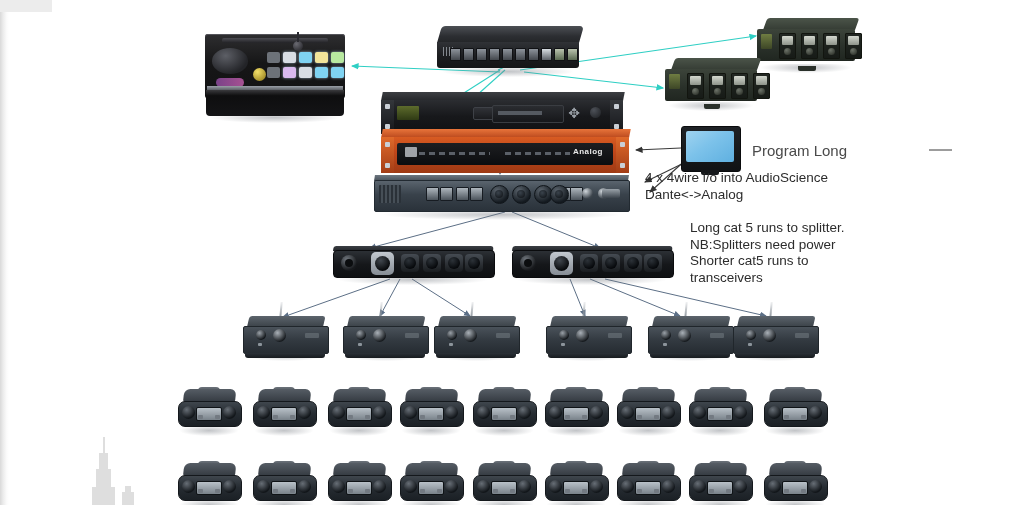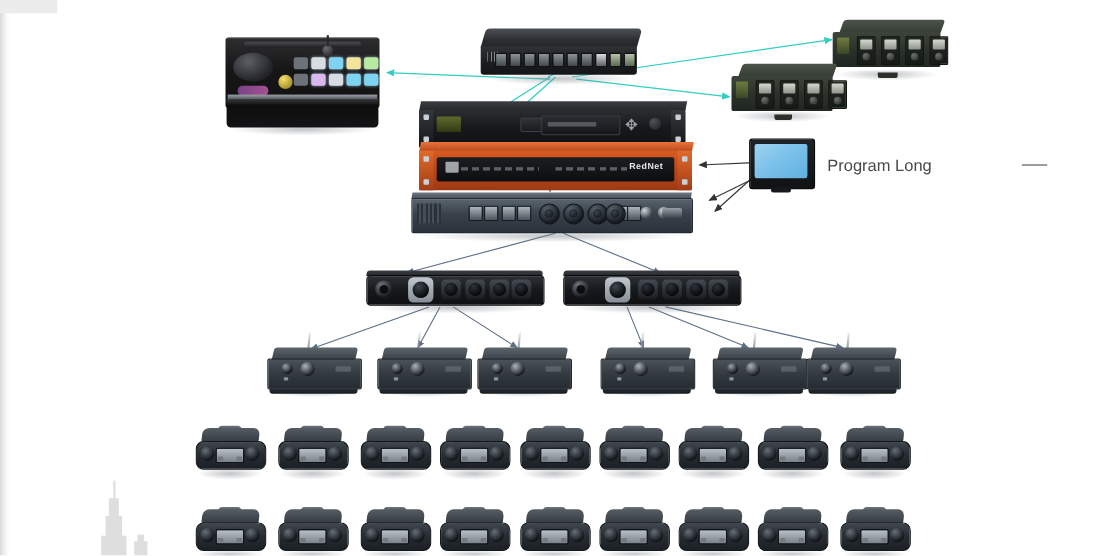--- a/index.html
+++ b/index.html
@@ -359,21 +359,21 @@
     <div class="top" style="background:linear-gradient(180deg,#e8743a,#b9481d);"></div>
     <div class="face" style="height:36px;"></div>
     <div class="ear l" style="height:36px;"></div>
     <div class="ear r" style="height:36px;"></div>
     <div class="screw" style="left:4px;top:13px;"></div>
     <div class="screw" style="left:4px;top:34px;"></div>
     <div class="screw" style="right:4px;top:13px;"></div>
     <div class="screw" style="right:4px;top:34px;"></div>
     <div class="inner"></div>
     <div class="fl"></div>
-    <div class="rn">RedNet</div>
+    <div class="rn">Analog</div>
   </div>
 
   <div class="dev aiface" style="left:374px;top:175px;width:254px;height:38px;">
     <div class="shadow"></div>
     <div class="top"></div>
     <div class="face"></div>
     <div class="vent"></div>
     <div class="rj" style="left:52px;"></div>
     <div class="rj" style="left:66px;"></div>
     <div class="rj" style="left:82px;"></div>
@@ -777,20 +777,26 @@
         <div class="face"></div>
         <div class="kl"></div>
         <div class="kr"></div>
         <div class="lcd"></div>
         <div class="mini"></div>
         <div class="mini2"></div>
       </div>
     </div>
 
   <div class="note big" style="left:752px;top:143px;">Program Long</div>
+  <div class="note" style="left:645px;top:170px;">4 x 4wire i/o into AudioScience
+Dante&lt;-&gt;Analog</div>
+  <div class="note" style="left:690px;top:220px;">Long cat 5 runs to splitter.
+NB:Splitters need power
+Shorter cat5 runs to
+transceivers</div>
 
   <div class="skyline" style="left:76px;top:437px;width:80px;height:68px;">
     <div class="sk" style="left:27px;top:0px;width:2px;height:18px;"></div>
     <div class="sk" style="left:23px;top:16px;width:9px;height:20px;"></div>
     <div class="sk" style="left:20px;top:32px;width:15px;height:22px;"></div>
     <div class="sk" style="left:16px;top:50px;width:23px;height:18px;"></div>
     <div class="sk" style="left:46px;top:55px;width:12px;height:13px;"></div>
     <div class="sk" style="left:49px;top:49px;width:6px;height:8px;"></div>
   </div>
 

